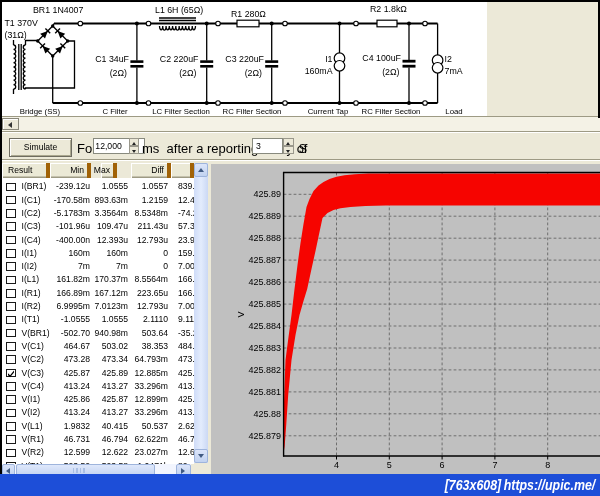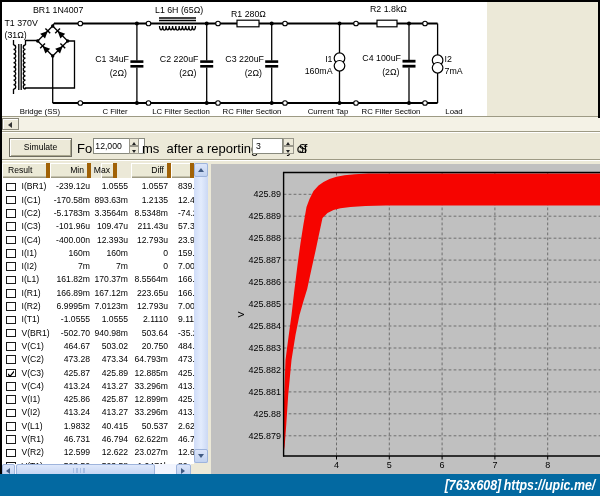--- a/index.html
+++ b/index.html
@@ -59,21 +59,21 @@
 #hright { left:174px; top:0; width:14.5px; height:11.6px; }
 #hleft .chev { left:3.4px; top:2.6px; border-top:3.2px solid transparent; border-bottom:3.2px solid transparent; border-right:4.2px solid #405a82; }
 #hright .chev { left:4.4px; top:2.6px; border-top:3.2px solid transparent; border-bottom:3.2px solid transparent; border-left:4.2px solid #405a82; }
 #hthumb { position:absolute; left:13.5px; top:0; width:139px; height:11.6px; border:1px solid #9eb4dc; border-radius:2px;
   background:linear-gradient(180deg,#dfe8fb,#c4d4f2); }
 #hgrip { position:absolute; left:56px; top:3px; width:14px; height:5px;
   background:repeating-linear-gradient(90deg,#aabfe4 0,#aabfe4 1.5px,transparent 1.5px,transparent 3.5px); }
 
 #chart { position:absolute; left:210.5px; top:164px; }
 
-#wm { left:0; top:474px; width:600px; height:22px; background:#0369a1; }
+#wm { left:0; top:474px; width:600px; height:22px; background:#1d4ed8; }
 #wmtext { position:absolute; right:5px; top:1.5px; color:#fff; font-size:15.5px; font-weight:bold; font-style:italic; display:inline-block; transform:scaleX(0.8); transform-origin:100% 50%; white-space:nowrap; }
 </style></head>
 <body>
 <div id="app">
 <div class="abs" id="schemwrap">
       <svg id="schem" width="600" height="118" viewBox="0 0 600 118">
 <style>.s{font:8.8px "Liberation Sans",sans-serif;fill:#000}.s2{font:7.8px "Liberation Sans",sans-serif;fill:#000}</style>
 <rect x="0" y="0" width="600" height="117.5" fill="#fff"></rect>
         <line x1="54" y1="23.5" x2="437.6" y2="23.5" stroke="#000" stroke-width="1.8" fill="none"></line>
         <line x1="52.7" y1="103" x2="437.6" y2="103" stroke="#000" stroke-width="1.8" fill="none"></line>
@@ -224,21 +224,21 @@
 <span class="c1">-239.12u</span>
 <span class="c2">1.0555</span>
 <span class="c3">1.0557</span>
 <span class="c4">839.1</span>
 </div>
       <div class="tr" style="top:15.80px">
 <span class="cb"></span>
 <span class="cn">I(C1)</span>
 <span class="c1">-170.58m</span>
 <span class="c2">893.63m</span>
-<span class="c3">1.2135</span>
+<span class="c3">1.2159</span>
 <span class="c4">12.4</span>
 </div>
       <div class="tr" style="top:29.10px">
 <span class="cb"></span>
 <span class="cn">I(C2)</span>
 <span class="c1">-5.1783m</span>
 <span class="c2">3.3564m</span>
 <span class="c3">8.5348m</span>
 <span class="c4">-74.2u</span>
 </div>
@@ -312,21 +312,21 @@
 <span class="c1">-502.70</span>
 <span class="c2">940.98m</span>
 <span class="c3">503.64</span>
 <span class="c4">-35.2</span>
 </div>
       <div class="tr" style="top:162.10px">
 <span class="cb"></span>
 <span class="cn">V(C1)</span>
 <span class="c1">464.67</span>
 <span class="c2">503.02</span>
-<span class="c3">20.750</span>
+<span class="c3">38.353</span>
 <span class="c4">484.9</span>
 </div>
       <div class="tr" style="top:175.40px">
 <span class="cb"></span>
 <span class="cn">V(C2)</span>
 <span class="c1">473.28</span>
 <span class="c2">473.34</span>
 <span class="c3">64.793m</span>
 <span class="c4">473.3</span>
 </div>

